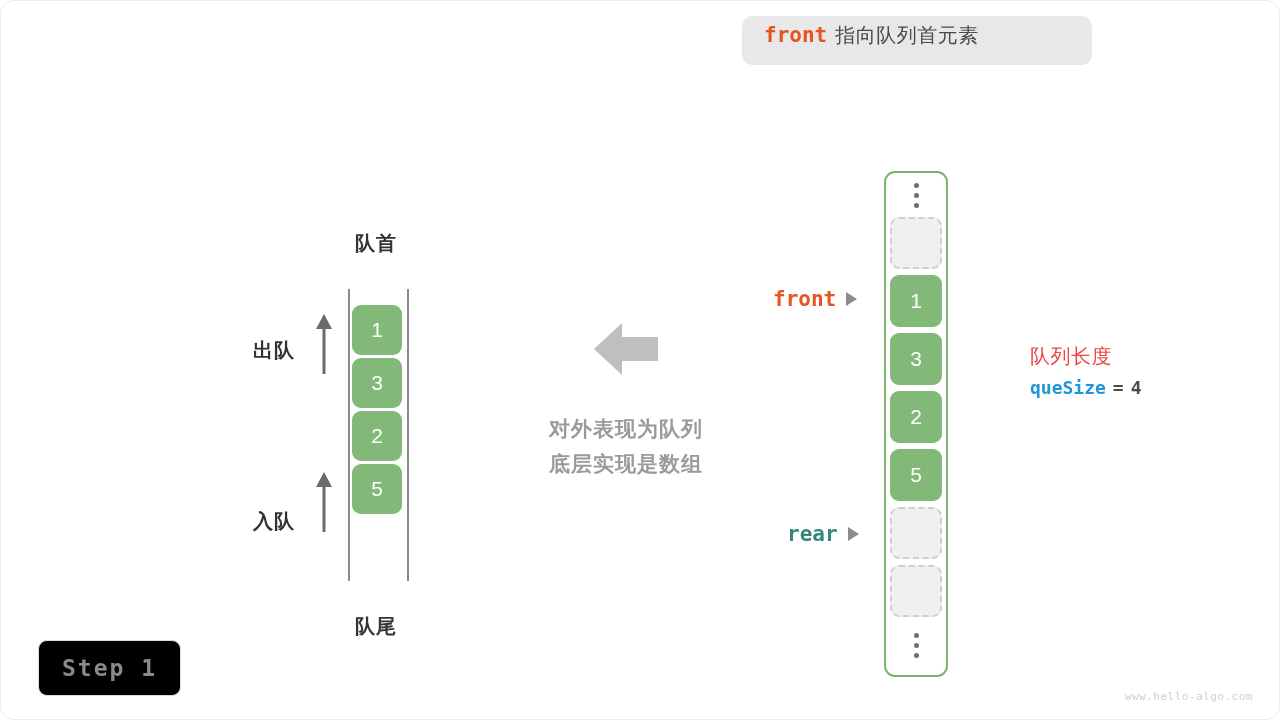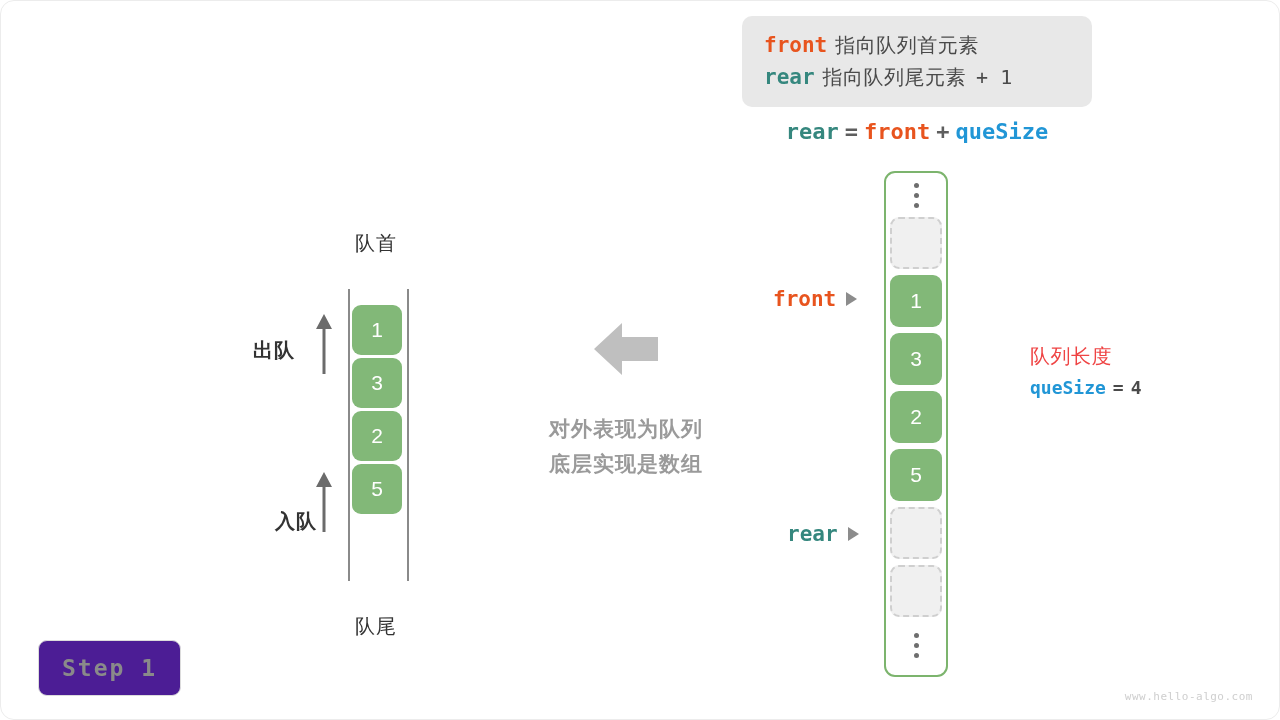--- a/index.html
+++ b/index.html
@@ -23,21 +23,21 @@
 
   
   .legend-box {
     position: absolute;
     left: 741px;
     top: 15px;
     width: 350px;
     box-sizing: border-box;
     background: #e8e8e8;
     border-radius: 10px;
-    padding: 13px 20px 14px 22px;
+    padding: 3px 20px 14px 22px;
   }
   .legend-line {
     white-space: nowrap;
     line-height: 32px;
     font-size: 20px;
     color: #4a4a4a;
   }
   .legend-line .kw {
     font-weight: bold;
     font-size: 21px;
@@ -152,21 +152,21 @@
     font-family: "DejaVu Sans Mono", "Liberation Mono", monospace;
     white-space: nowrap;
   }
   .size-note .expr .op { color: #4a4a4a; padding: 0 7px; }
   .size-note .expr .num { color: #4a4a4a; }
 
   
   .q-head, .q-tail {
     position: absolute;
     font-size: 20px;
-    font-weight: normal;
+    font-weight: bold;
     color: #333333;
     letter-spacing: 1px;
     width: 120px;
     text-align: center;
   }
   .q-head { left: 315px; top: 229px; }
   .q-tail { left: 315px; top: 612px; }
 
   .rail {
     position: absolute;
@@ -201,21 +201,21 @@
   #arrow-enqueue { left: 313px; top: 470px; }
 
   .side-label {
     position: absolute;
     font-size: 20px;
     font-weight: bold;
     color: #333333;
     letter-spacing: 1px;
   }
   #label-dequeue { left: 252px; top: 336px; }
-  #label-enqueue { left: 252px; top: 507px; margin-left: 22px; }
+  #label-enqueue { left: 252px; top: 507px; }
 
   
   #big-arrow {
     position: absolute;
     left: 593px;
     top: 318px;
   }
   .caption {
     position: absolute;
     left: 500px;
@@ -232,21 +232,21 @@
   
   .step-badge {
     position: absolute;
     left: 37px;
     top: 639px;
     width: 143px;
     height: 56px;
     box-sizing: border-box;
     border: 1px solid #dcdcdc;
     border-radius: 9px;
-    background: #4c1d95;
+    background: #000000;
     display: flex;
     align-items: center;
     justify-content: center;
     font-size: 23px;
     font-weight: bold;
     color: #8a8a8a;
     letter-spacing: 2px;
     font-family: "DejaVu Sans Mono", "Liberation Mono", monospace;
   }
 
@@ -263,28 +263,22 @@
 </style>
 </head>
 <body>
 
 <div class="canvas">
 
   <div class="legend-box">
     <div class="legend-line">
       <span class="kw kw-front">front</span><span class="zh">指向队列首元素</span>
     </div>
-    <div class="legend-line">
-      <span class="kw kw-rear">rear</span><span class="zh">指向队列尾元素</span><span class="plus">+  1</span>
-    </div>
-  </div>
-
-  <div class="formula">
-    <span class="kw-rear">rear</span><span class="op">=</span><span class="kw-front">front</span><span class="op">+</span><span class="kw-size">queSize</span>
-  </div>
+  </div>
+
 
   <div class="array-box">
     <div class="ellipsis">
       <span></span>
         <span></span>
         <span></span>
     </div>
     <div class="cell empty"></div>
     <div class="cell filled">1</div>
     <div class="cell filled">3</div>

